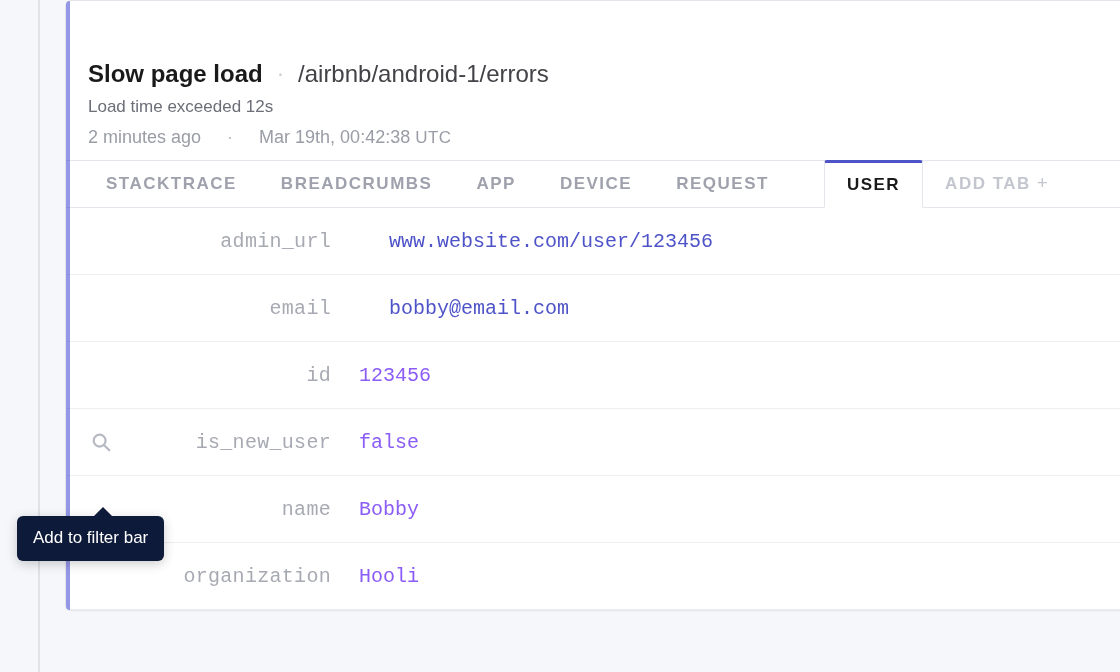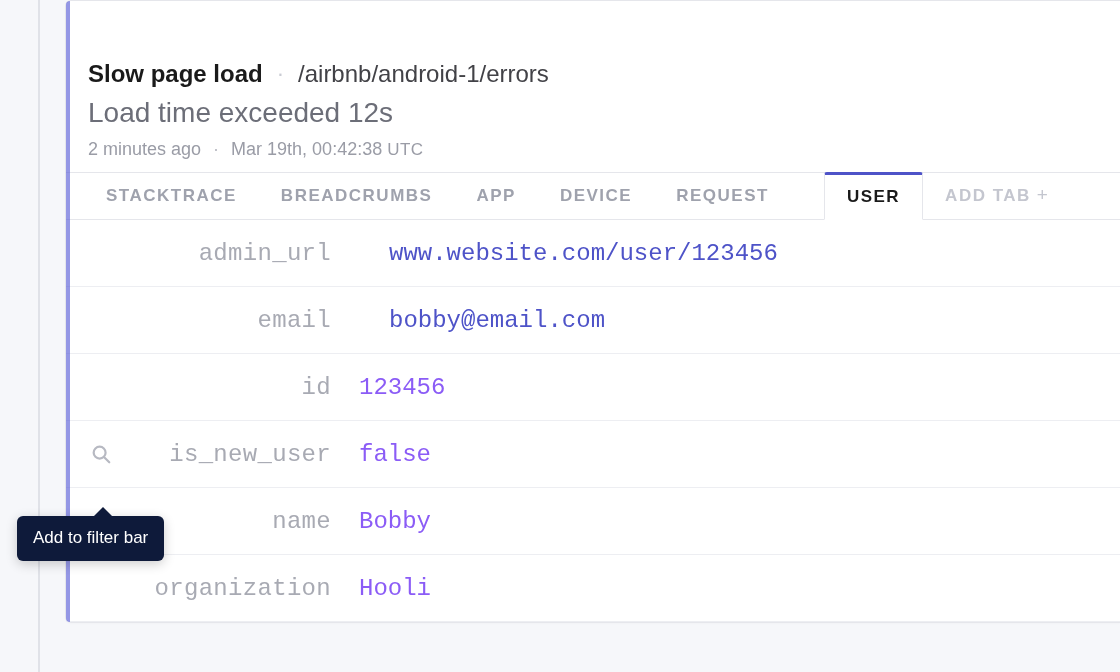--- a/index.html
+++ b/index.html
@@ -52,32 +52,32 @@
     gap: 14px;
     font-size: 24px;
     line-height: 1.25;
   }
   .err-title { font-weight: 700; color: #1a1a1a; margin-top: 45px; }
   .err-path  { font-weight: 400; color: #424247; }
   .title-sep { color: #c9cbd3; font-size: 22px; padding: 0 0px; position: relative; top: -1px; }
 
   .err-desc {
     margin-top: 8px;
-    font-size: 28px;
+    font-size: 17px;
     color: #6c6e78;
     font-weight: 400;
   }
 
   .err-meta {
     margin-top: 10px;
     font-size: 18px;
     color: #9a9ca6;
     display: flex;
     align-items: flex-end;
-    gap: 12px;
+    gap: 26px;
   }
   .err-meta .dot { color: #b8bac2; }
   .utc { font-variant: small-caps; font-size: 17px; letter-spacing: .5px; }
 
   .tabs {
     display: flex;
     align-items: stretch;
     border-top: 1px solid #e5e6eb;
     border-bottom: 1px solid #e5e6eb;
     height: 48px;
@@ -111,21 +111,21 @@
 
   .rows { }
 
   .row {
     display: grid;
     grid-template-columns: 70px 195px 28px 1fr;
     align-items: center;
     height: 67px;
     border-bottom: 1px solid #edeef2;
     font-family: "SFMono-Regular", Consolas, "Liberation Mono", Menlo, monospace;
-    font-size: 24px;
+    font-size: 20px;
     padding-right: 20px;
   }
   .row .iconcell {
     display: flex;
     justify-content: center;
     align-items: center;
   }
   .row .keycell {
     text-align: right;
     color: #a8aab3;

